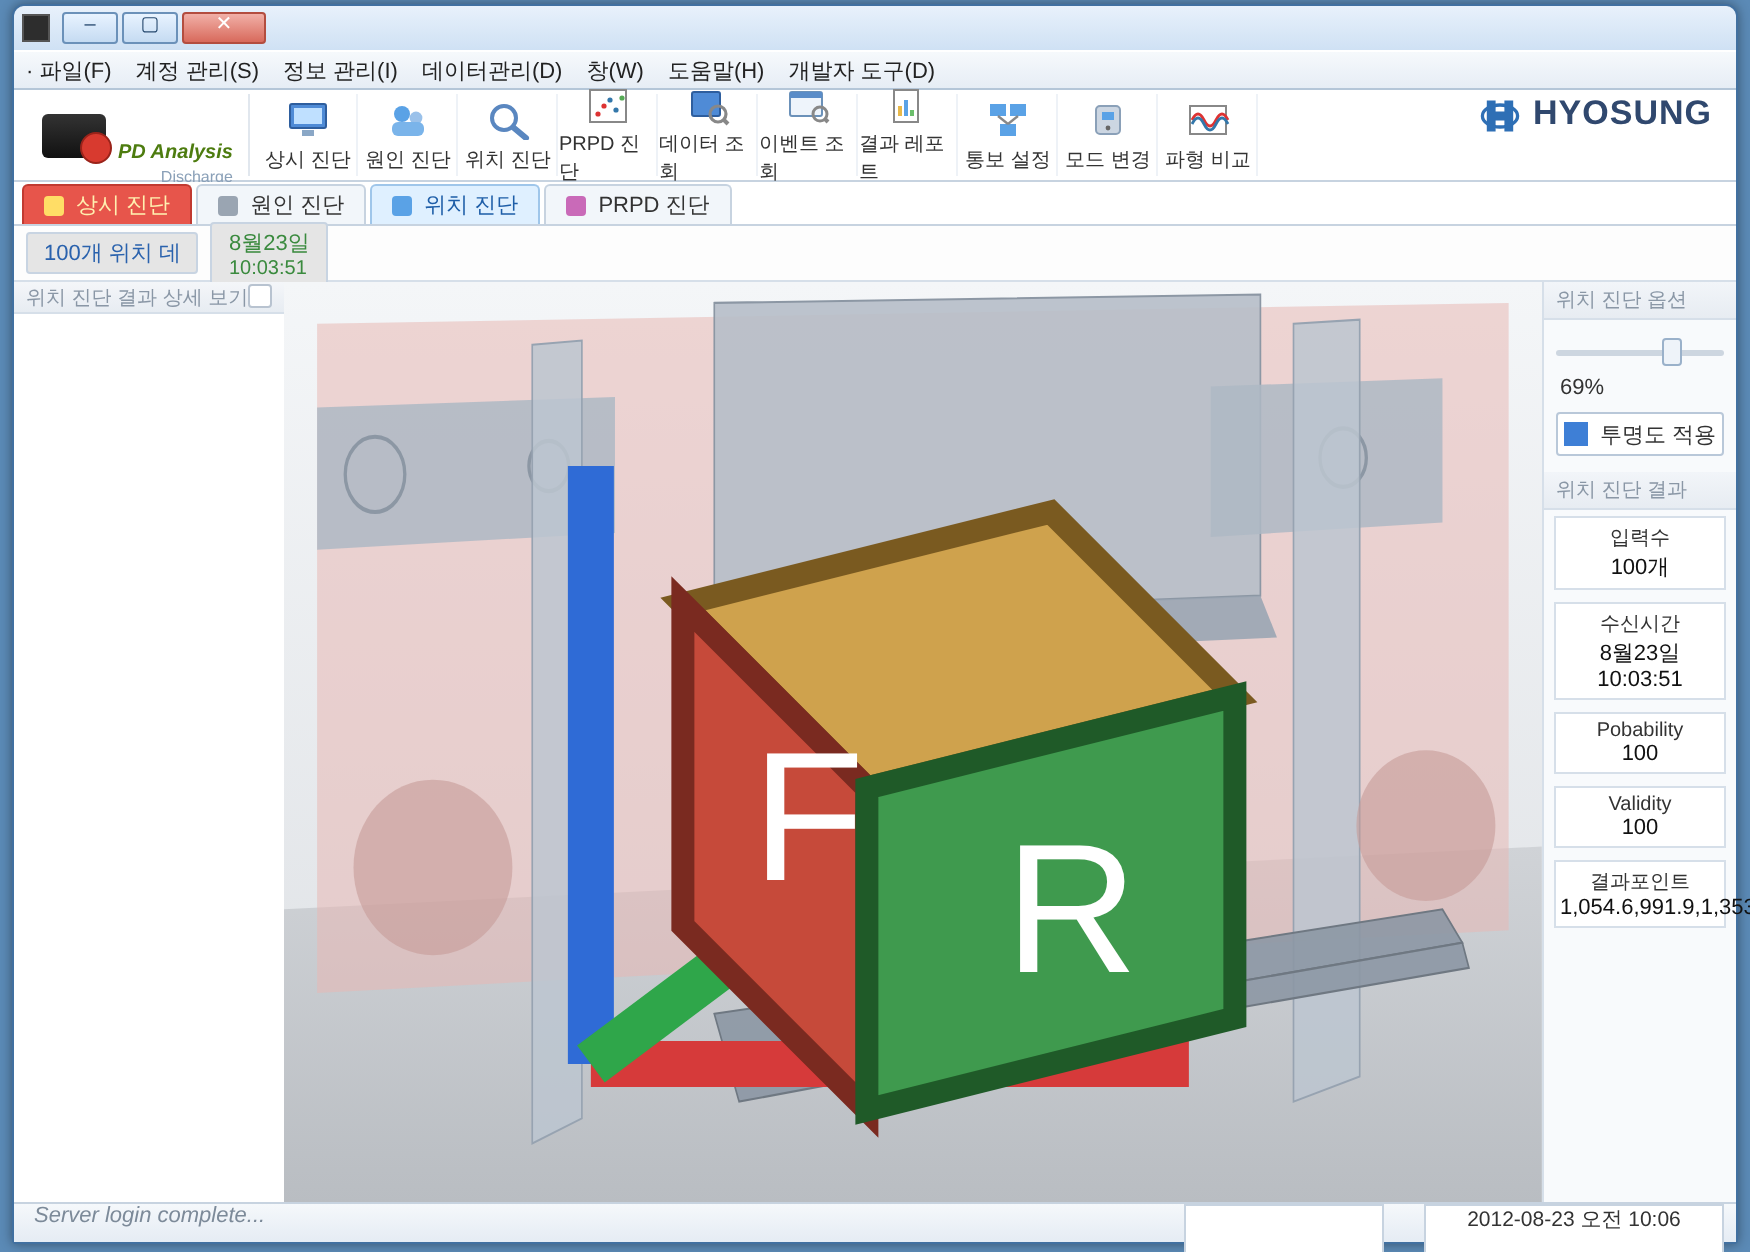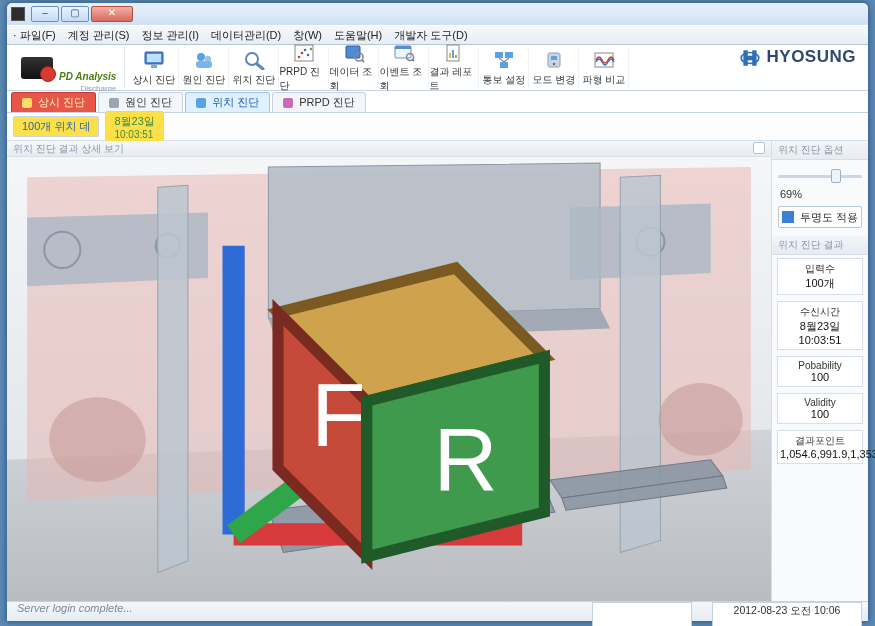--- a/index.html
+++ b/index.html
@@ -41,27 +41,27 @@
   .tab.red { background: #e7554b; color: #fff0b0; border-color: #c13a31;}
   .tab.active { background: #dff0ff; color: #1e5ea8; border-color: #9fc6ea;}
   .tab .dot { width: 10px; height: 10px; border-radius: 2px; }
   .tab.red .dot{background:#ffdd66;}
   .tab .dot.gray{background:#9aa5b2;}
   .tab .dot.blue{background:#5aa2e6;}
   .tab .dot.mag{background:#c96ab8;}
 
   
   .subrow { height: 28px; background: #fdfdfd; border-bottom: 1px solid #d6dfe9; display: flex; align-items: center; padding: 0 6px; gap: 6px;}
-  .chip { border: 1px solid #c8d4e2; background: #fde047; font-size: 11px; padding: 2px 8px; color: #2a62ad; border-radius: 2px;}
+  .chip { border: 1px solid #c8d4e2; background: #e5e5e5; font-size: 11px; padding: 2px 8px; color: #2a62ad; border-radius: 2px;}
   .chip.time { color:#3a8a3e;}
   .chip.time .l2{ color:#3a8a3e; font-size:10px;}
 
   
   .bodyarea { flex: 1; display: flex; background: #fff; min-height: 0;}
-  .leftcol { flex: 1; display: flex; flex-direction: column; border-right: 1px solid #d6dfe9; min-width:0;}
+  .leftcol { flex: 1; display: flex; flex-direction: row; border-right: 1px solid #d6dfe9; min-width:0;}
   .viewheader { height: 16px; background: linear-gradient(#f4f6f9,#e7ecf2); border-bottom: 1px solid #d6dfe9; font-size: 10px; color: #8a97a6; padding: 1px 6px; display:flex; justify-content:space-between;}
   .viewheader .gear{ width:12px;height:12px;border:1px solid #b8c3d0;border-radius:2px;background:#fff;}
   .viewport { flex: 1; position: relative; overflow: hidden; background: linear-gradient(#f4f6f8,#dcdfe3); }
   .viewport svg { position:absolute; inset:0; width:100%; height:100%; }
   .axisgizmo { position:absolute; left:6px; bottom:6px; width:34px; height:34px;}
   .cubegizmo { position:absolute; right:10px; bottom:14px; width:30px; height:30px;}
 
   .rightcol { width: 96px; background: #f8fafc; display: flex; flex-direction: column; }
   .panelhead { font-size: 10px; color: #8a97a6; background: linear-gradient(#f2f5f9,#e7ecf2); border-bottom:1px solid #d6dfe9; padding: 2px 6px;}
   .slider { height: 20px; position: relative; margin: 6px 6px 2px;}

